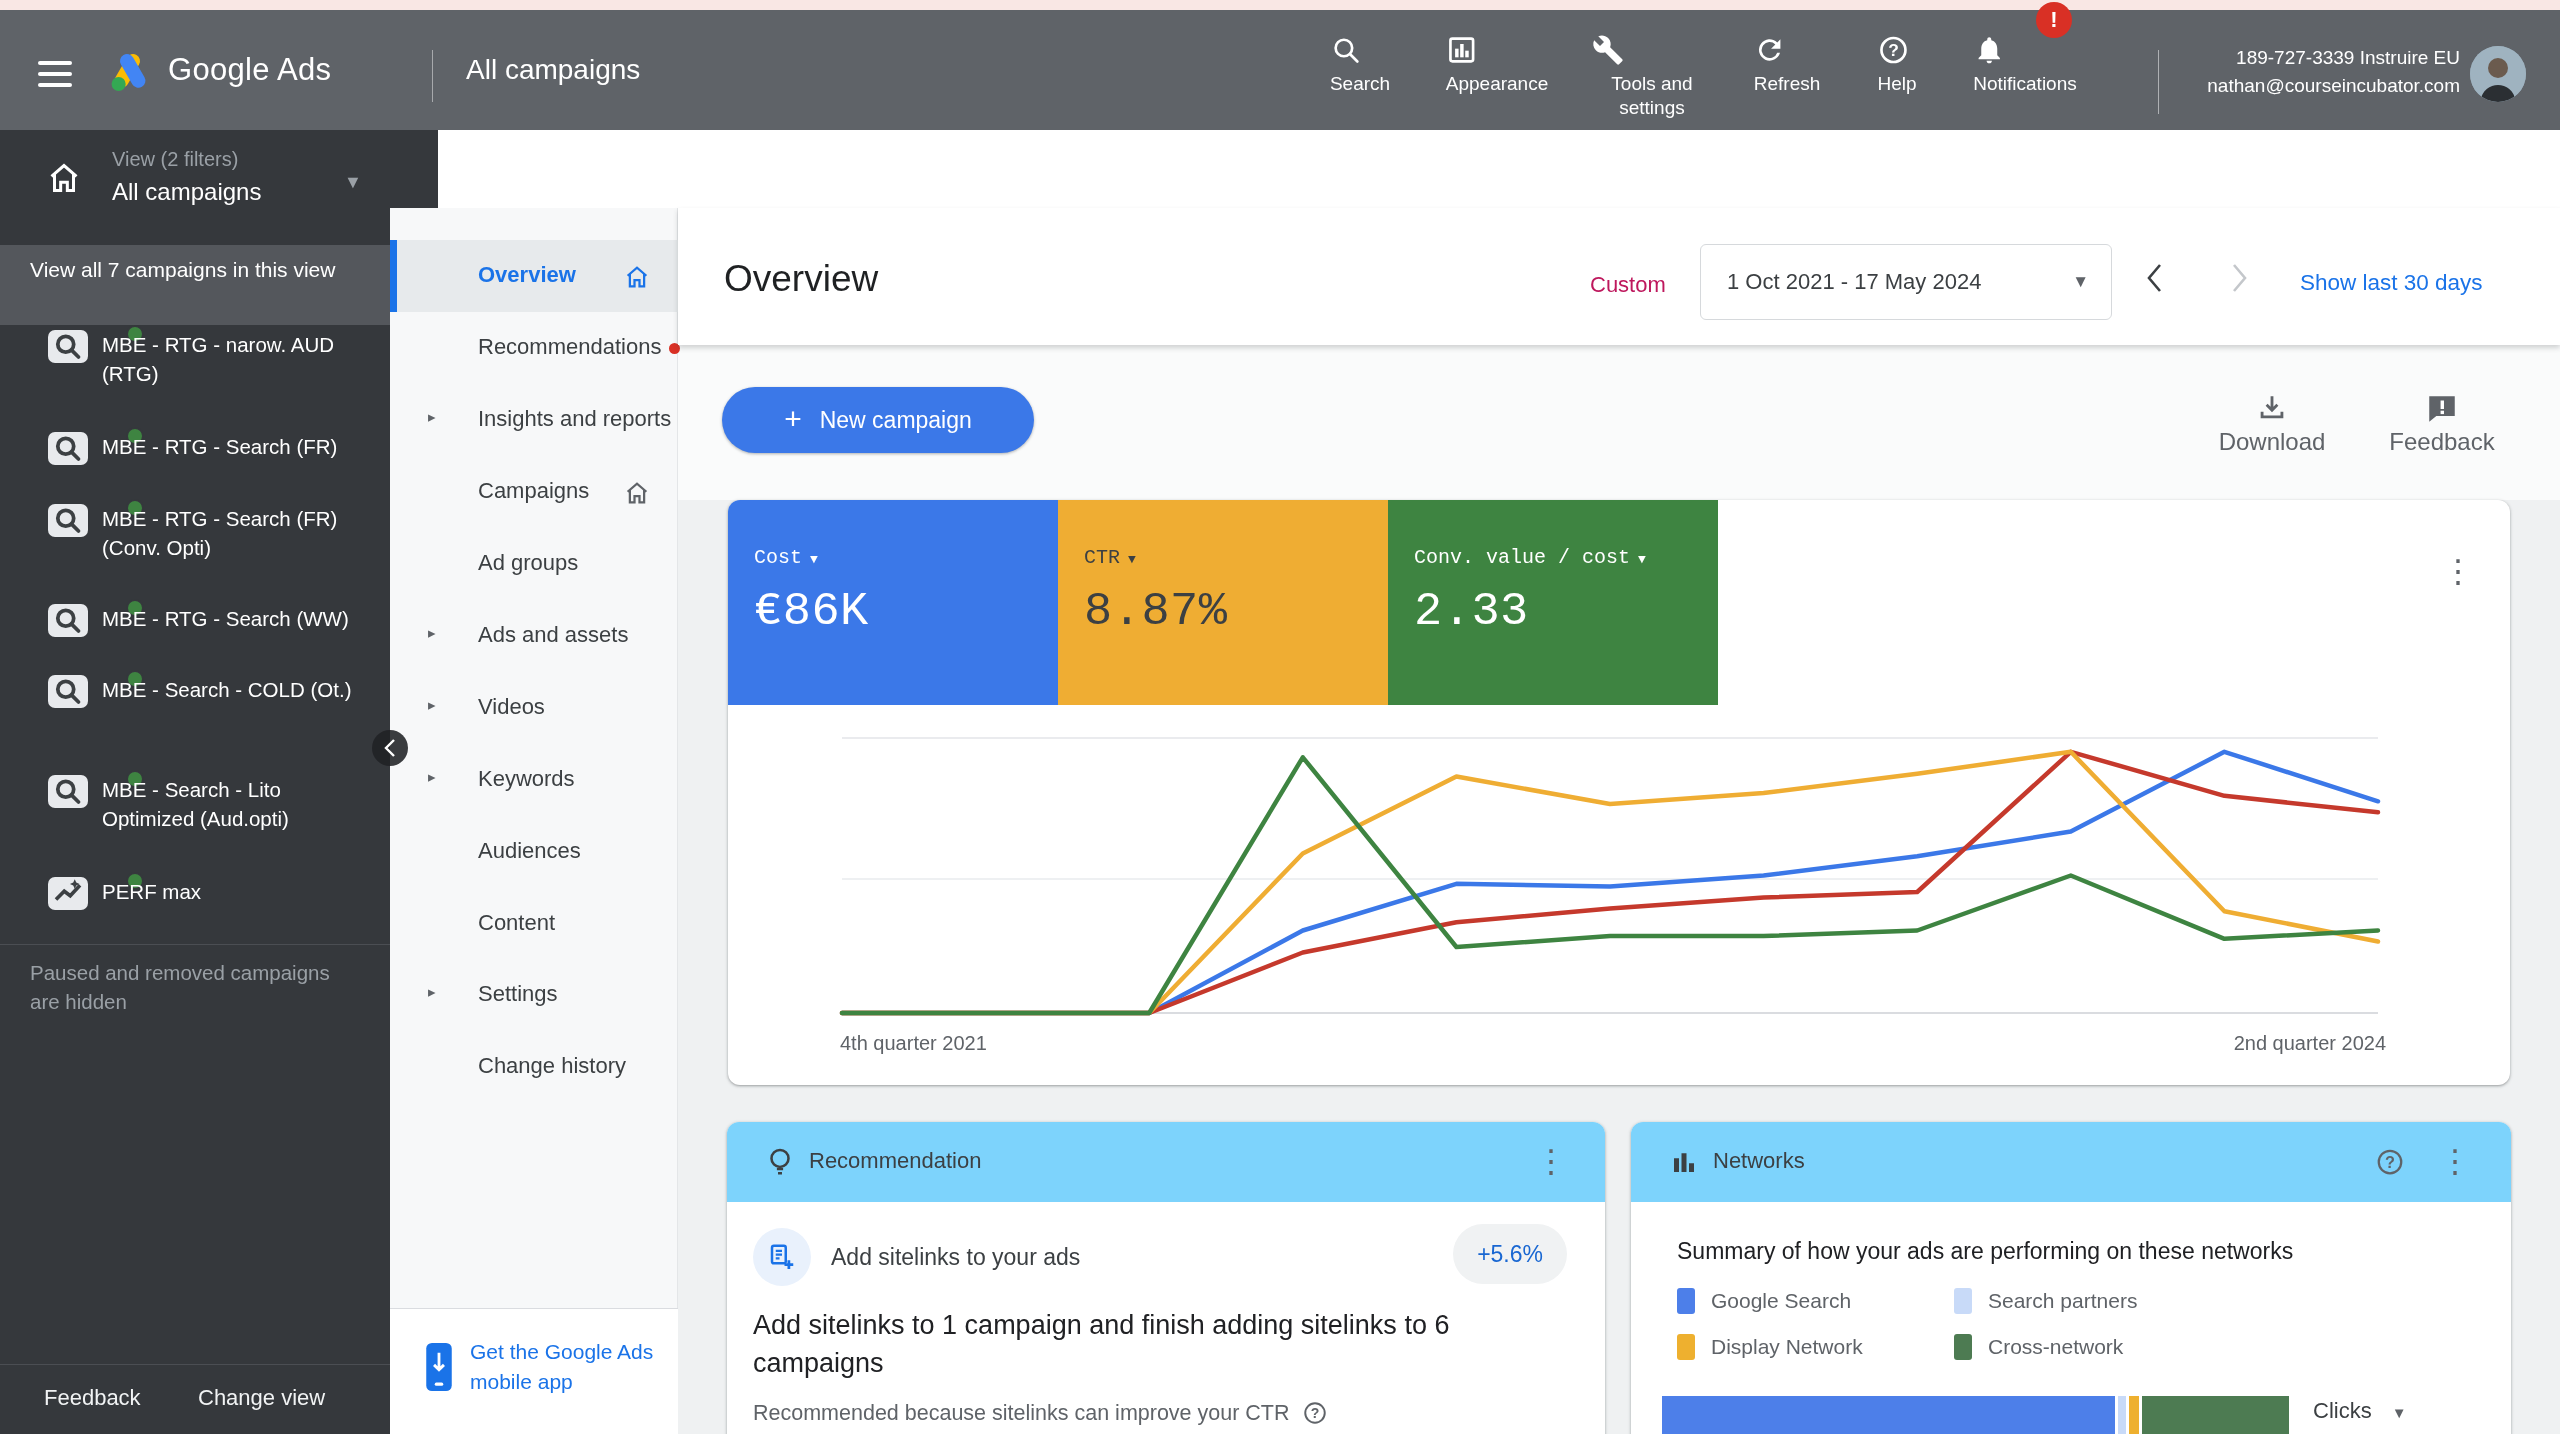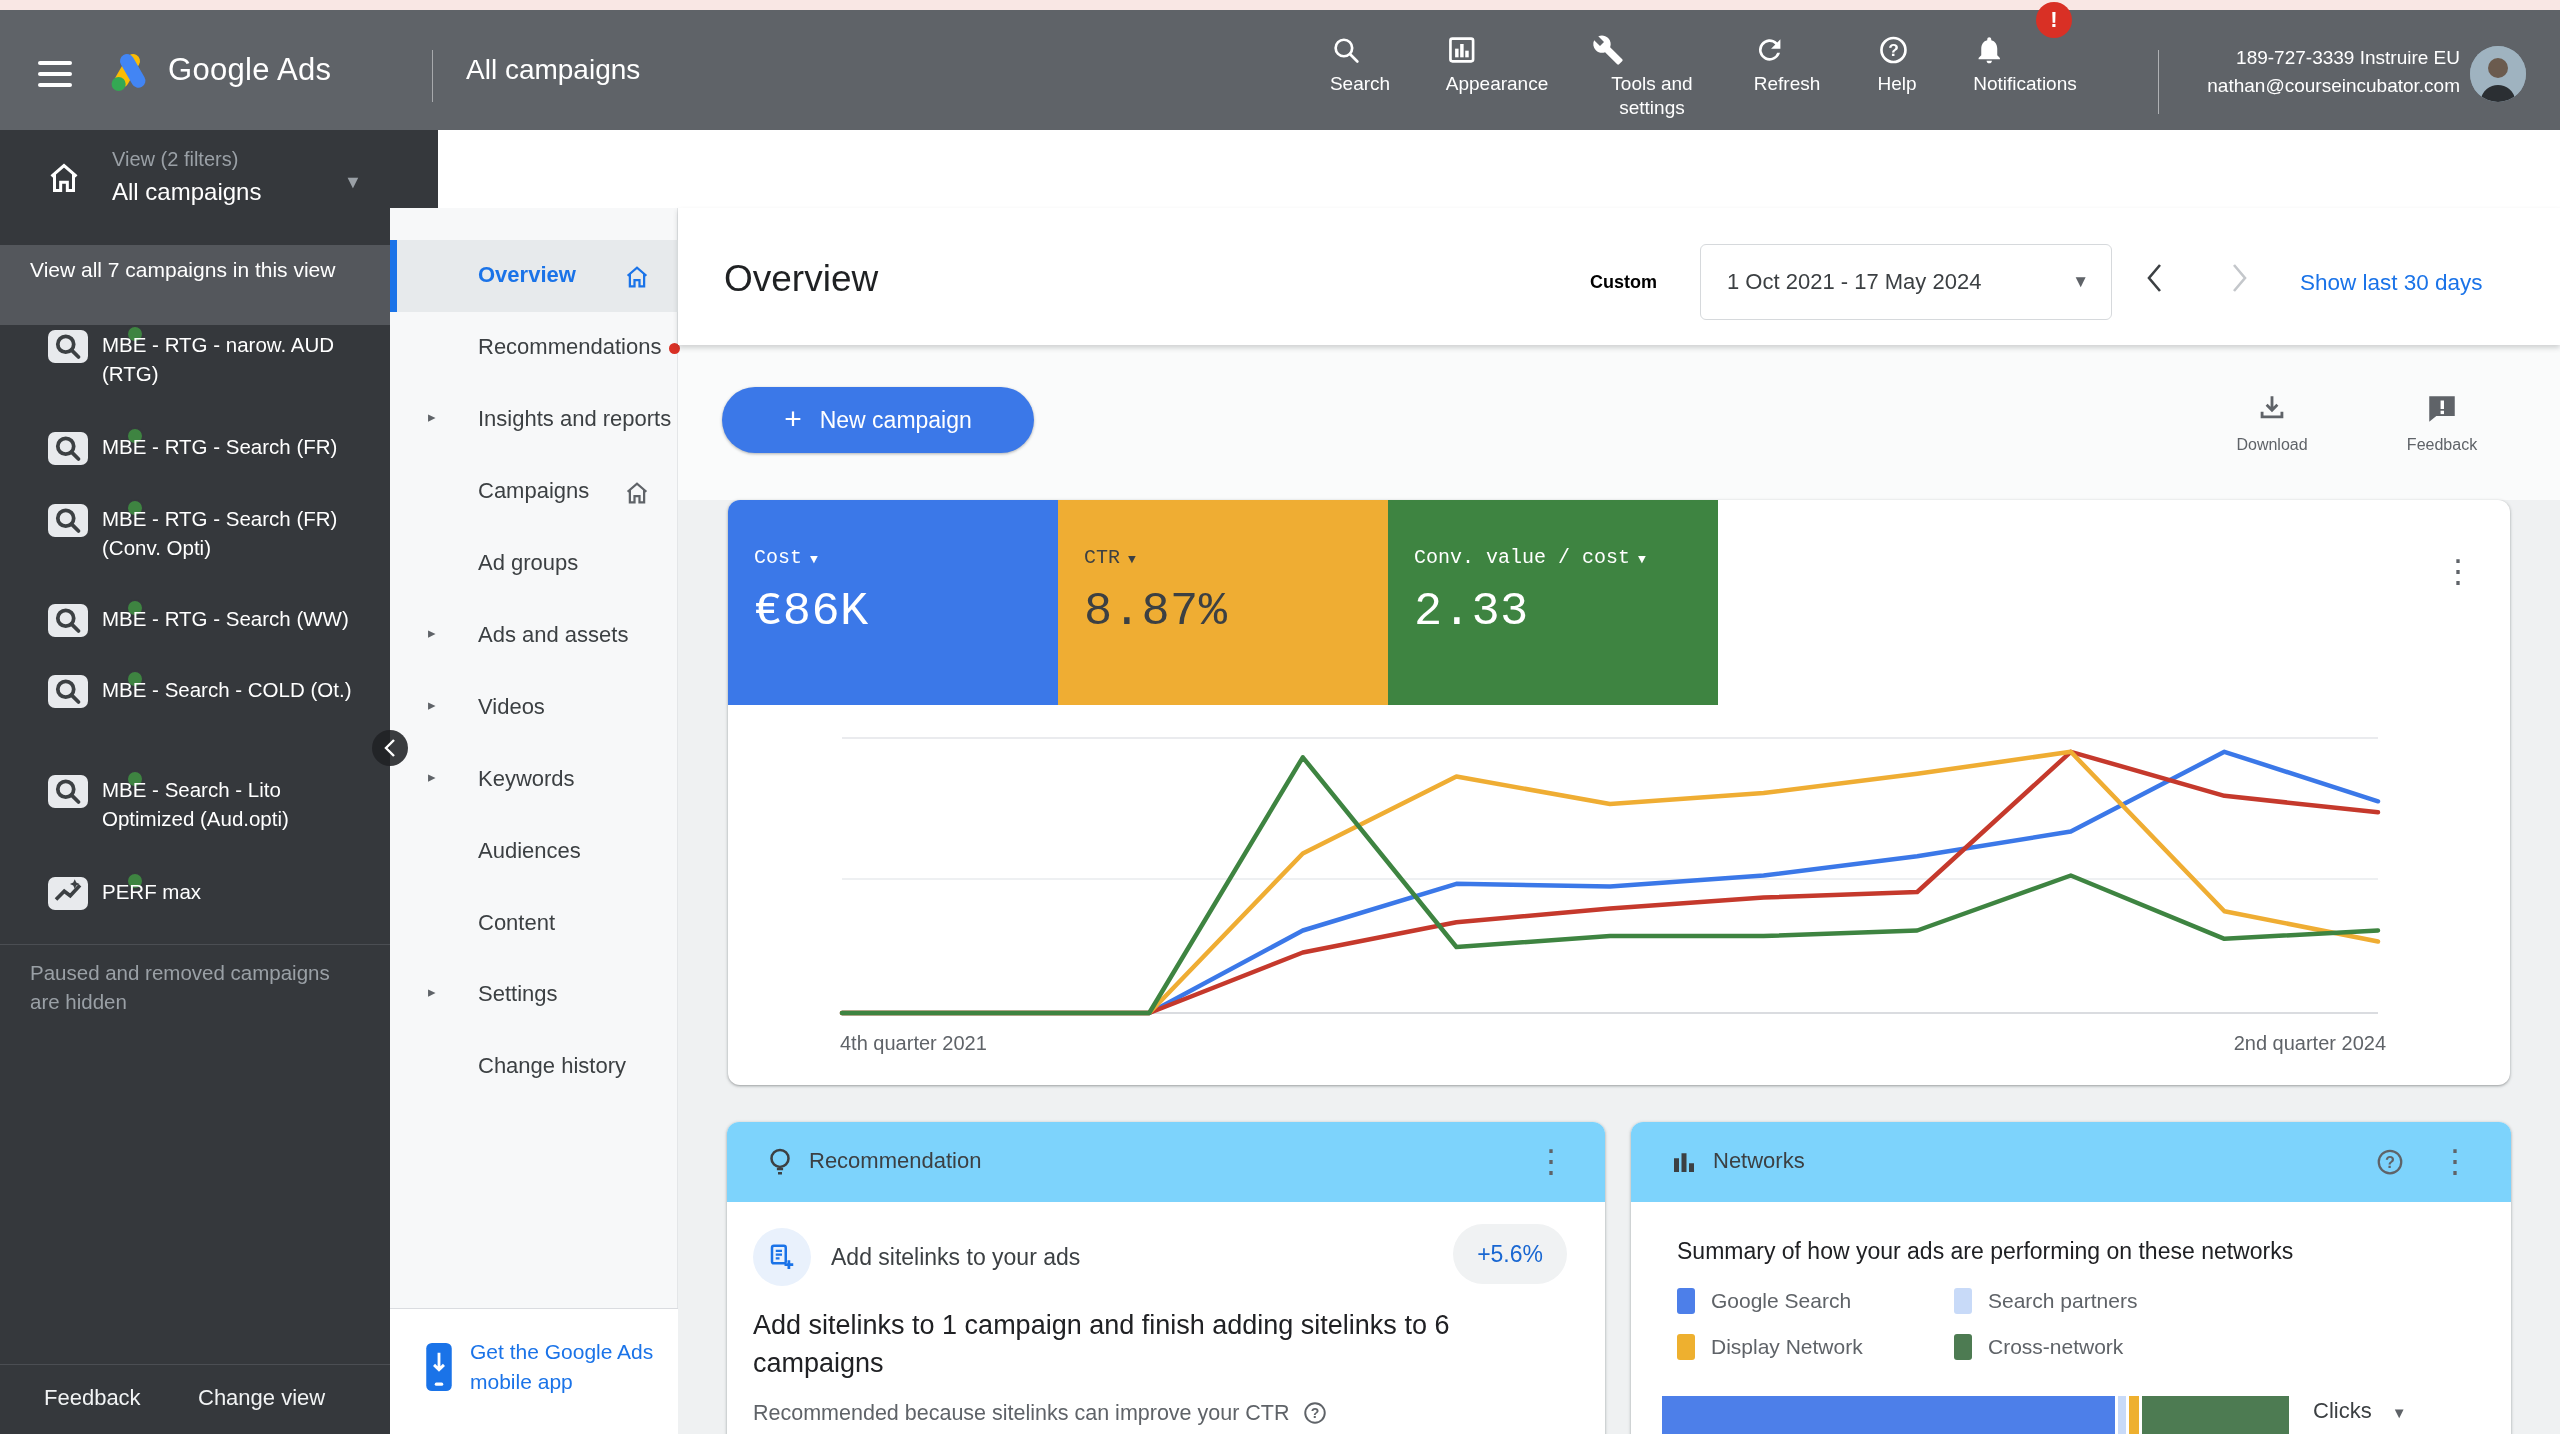--- a/index.html
+++ b/index.html
@@ -63,36 +63,36 @@
   .filters{left:390px;top:130px;width:2170px;height:78px;background:#fff;border-bottom:1px solid #dfe1e5;box-sizing:border-box;}
   .f-lbl{position:absolute;left:44px;top:25px;font-size:22px;color:#3c4043;}
   .chip{position:absolute;top:13px;height:52px;border:1px solid #dadce0;border-radius:26px;background:#fff;
         font-size:21px;font-weight:500;color:#3c4043;display:flex;align-items:center;padding:0 30px;cursor:pointer;white-space:nowrap;}
   .f-add{position:absolute;left:810px;top:26px;font-size:22px;color:#5f6368;cursor:pointer;}
   .f-save{position:absolute;left:2062px;top:8px;width:80px;text-align:center;cursor:pointer;}
   .f-save .slbl{display:block;font-size:20px;color:#5f6368;margin-top:2px;}
   
   .ovhead{left:678px;top:208px;width:1882px;height:137px;background:#fff;box-shadow:0 3px 5px rgba(60,64,67,.22);z-index:10;}
   .ov-title{position:absolute;left:46px;top:50px;font-size:37px;color:#1f2123;}
-  .ov-custom{position:absolute;left:912px;top:64px;font-size:18px;color:#000000;font-weight:bold;}
+  .ov-custom{position:absolute;left:912px;top:64px;font-size:22px;color:#be185d;}
   .datebox{position:absolute;left:1022px;top:36px;width:412px;height:76px;border:1px solid #d6d9dc;border-radius:6px;
            background:#fff;display:flex;align-items:center;cursor:pointer;box-sizing:border-box;}
   .datebox .dtext{margin-left:26px;font-size:22px;color:#3c4043;white-space:nowrap;}
   .datebox .dcaret{margin-left:auto;margin-right:22px;color:#5f6368;font-size:17px;}
   .ov-prev{position:absolute;left:1464px;top:52px;cursor:pointer;}
   .ov-next{position:absolute;left:1548px;top:52px;cursor:pointer;}
   .ov-quick{position:absolute;left:1622px;top:62px;font-size:22.5px;font-weight:500;color:#1a73e8;cursor:pointer;white-space:nowrap;}
   
   .contentbg1{left:678px;top:345px;width:1882px;height:155px;background:#fafbfb;}
   .contentbg2{left:678px;top:500px;width:1882px;height:934px;background:#eff1f2;}
   .newcamp{left:722px;top:387px;width:312px;height:66px;border-radius:33px;background:#3b78e8;color:#fff;
            display:flex;align-items:center;justify-content:center;font-size:23px;box-shadow:0 1px 3px rgba(60,64,67,.4);cursor:pointer;z-index:11;}
   .newcamp .pl{font-size:30px;font-weight:300;margin-right:18px;margin-top:-3px;}
   .act{position:absolute;top:392px;width:120px;text-align:center;color:#5f6368;cursor:pointer;z-index:11;}
-  .act .albl{display:block;font-size:16px;margin-top:10px;}
+  .act .albl{display:block;font-size:24px;margin-top:2px;}
   
   .card{background:#fff;border-radius:12px;box-shadow:0 1px 2px rgba(60,64,67,.3),0 1px 3px 1px rgba(60,64,67,.15);}
   .chartcard{left:728px;top:500px;width:1782px;height:585px;}
   .tiles{position:absolute;left:0;top:0;width:1320px;height:205px;display:flex;border-top-left-radius:12px;overflow:hidden;}
   .tile{width:330px;height:205px;box-sizing:border-box;padding:46px 0 0 26px;cursor:pointer;font-family:Liberation Mono, monospace;}
   .tile .tlabel{font-size:20px;white-space:nowrap;}
   .tile .tcaret{font-size:13px;margin-left:8px;}
   .tile .tvalue{font-size:47px;margin-top:16px;letter-spacing:.5px;}
   .kebab{color:#5f6368;font-size:32px;line-height:30px;cursor:pointer;}
   .chart-xlabel{position:absolute;font-size:20px;color:#5f6368;}

